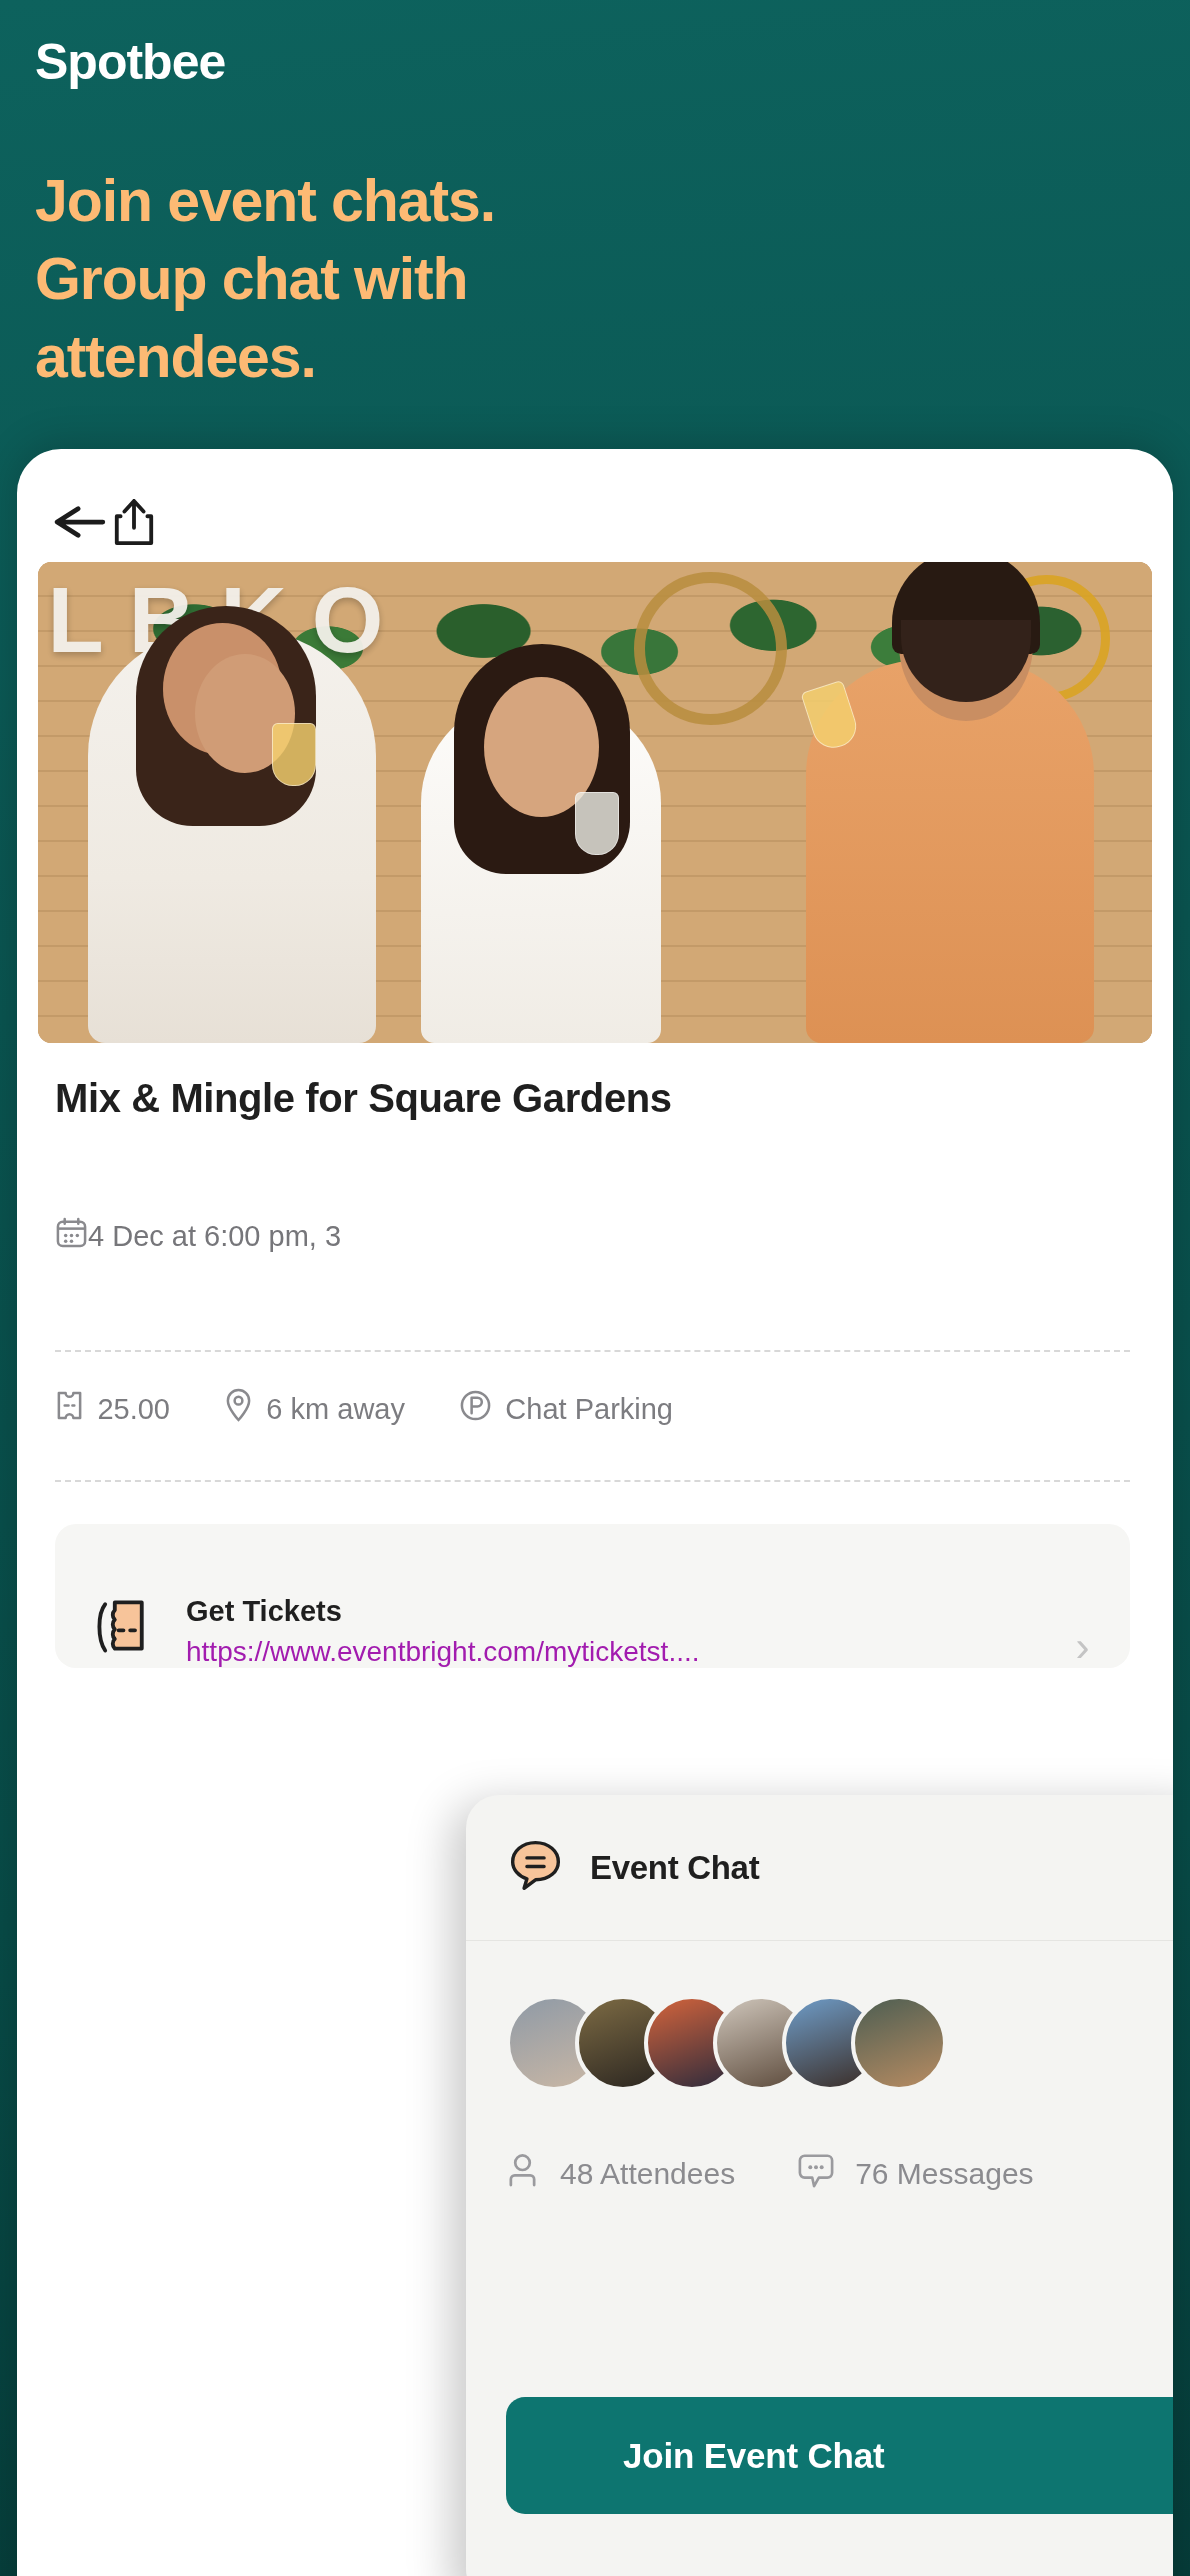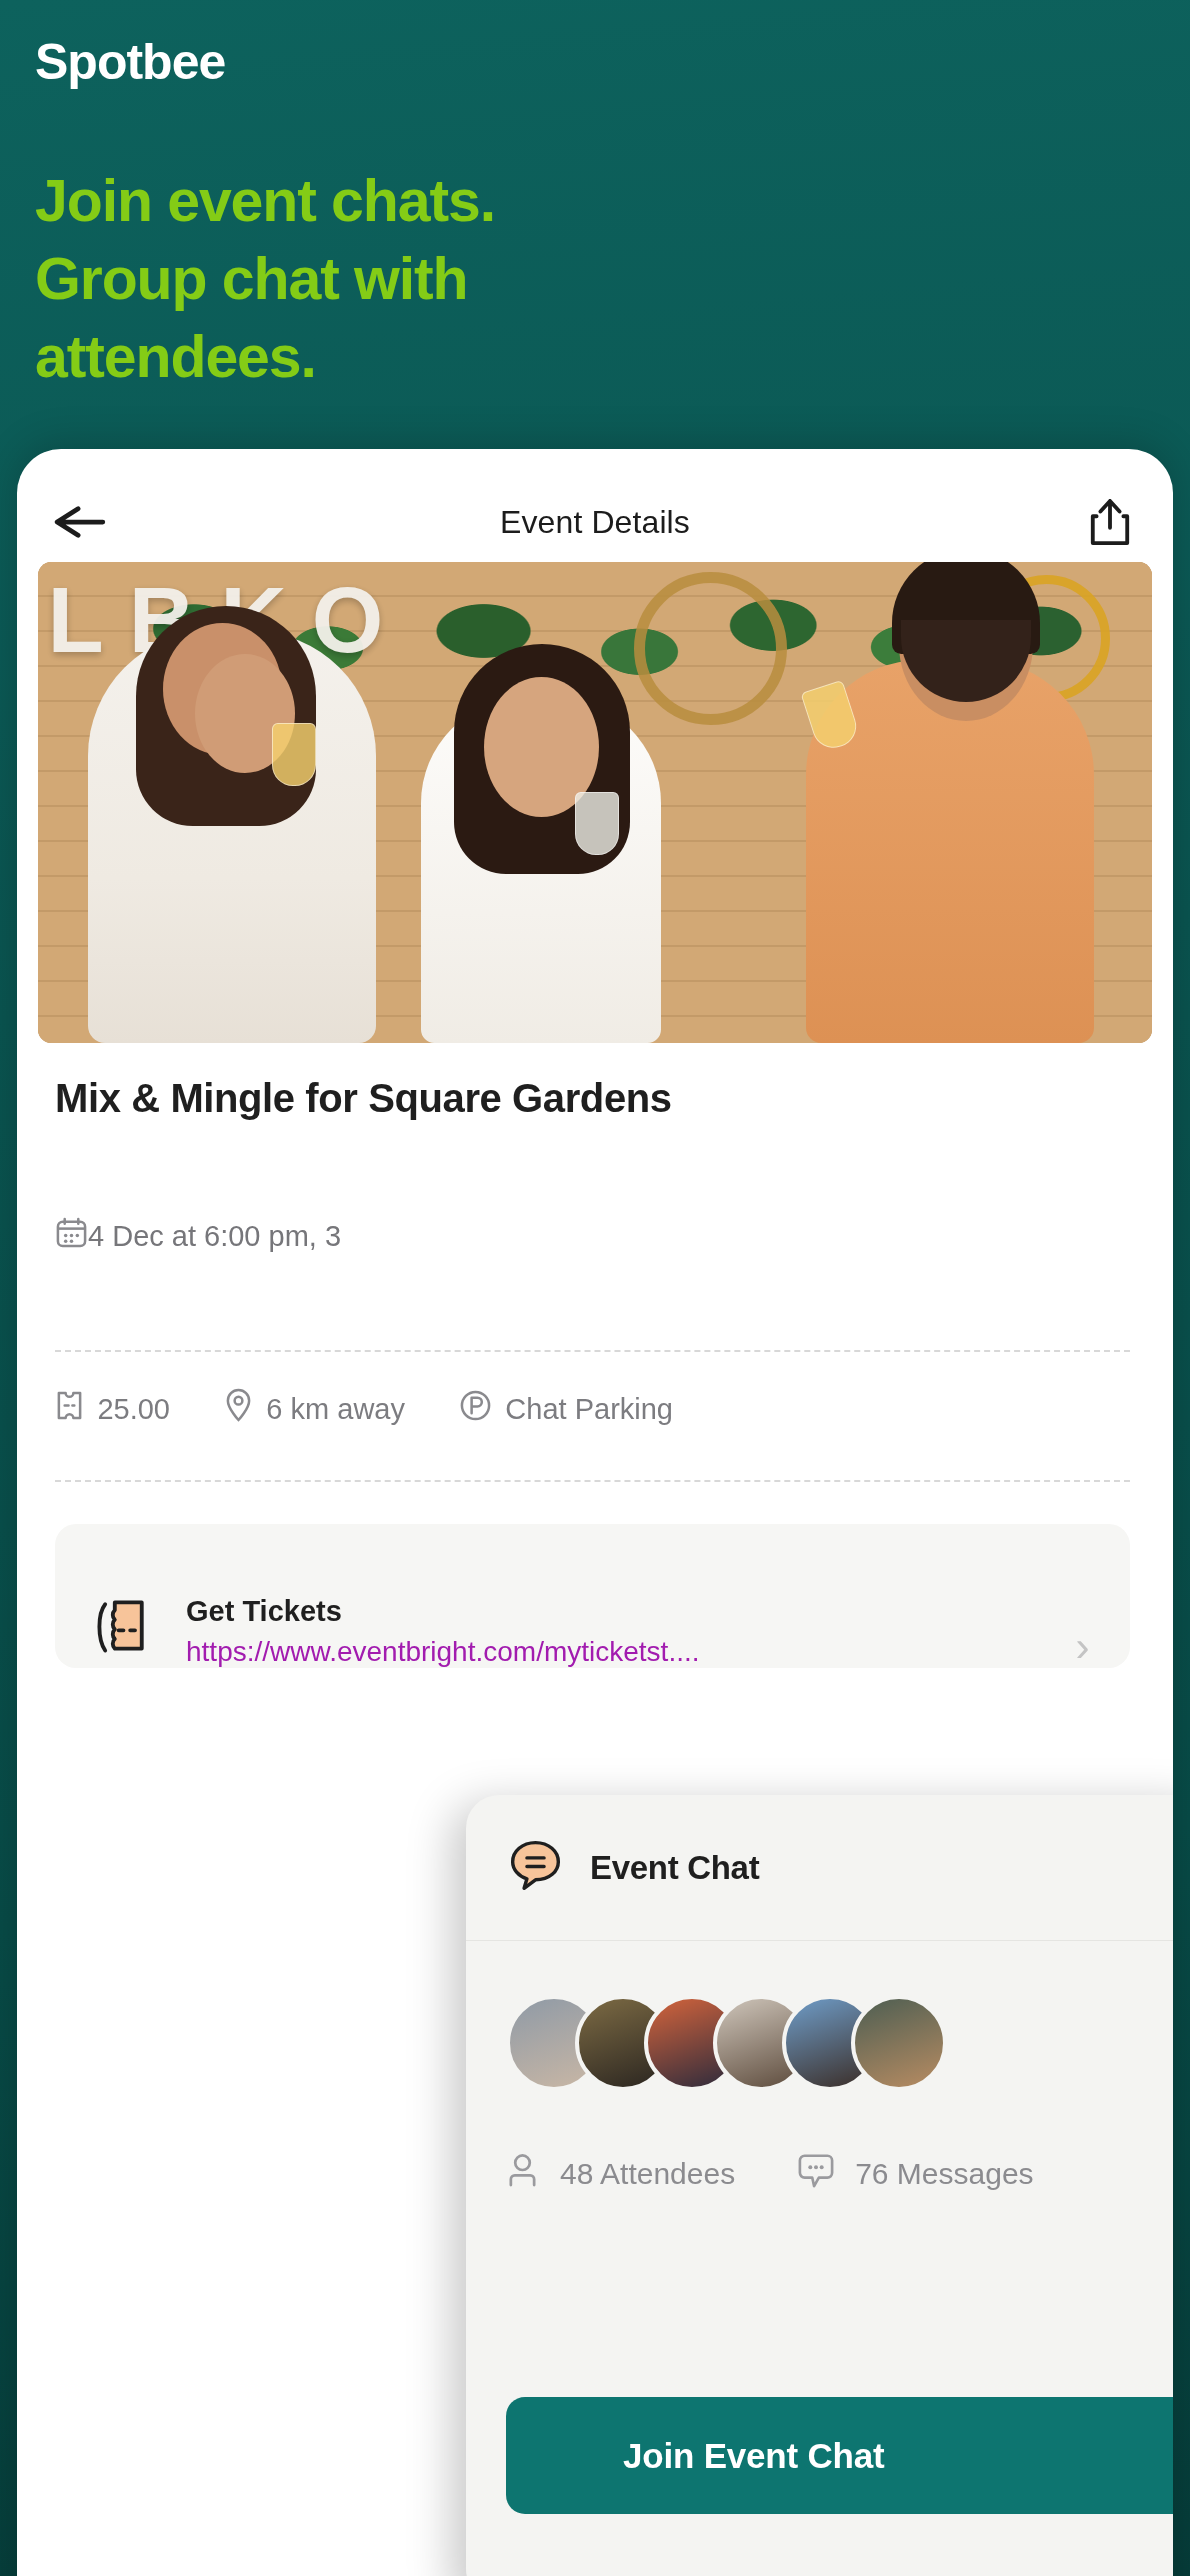--- a/index.html
+++ b/index.html
@@ -14,21 +14,21 @@
     position:absolute; inset:0;
     background:linear-gradient(175deg,#0d625d 0%,#0a5450 38%,#084b47 72%,#063c39 100%);
   }
   .brand{
     position:absolute; left:35px; top:33px;
     font-size:50px; font-weight:bold; color:#ffffff;
     letter-spacing:-1px;
   }
   .headline{
     position:absolute; left:35px; top:163px; width:613px;
-    font-size:59px; font-weight:bold; color:#84cc16;
+    font-size:59px; font-weight:bold; color:#fdba74;
     line-height:1.32; letter-spacing:-1.1px;
   }
   
   .phone{
     position:absolute; left:17px; top:449px;
     width:1156px; height:2166px;
     background:#ffffff;
     border-radius:44px 44px 0 0;
     box-shadow:0 -5.7px 38px rgba(0,0,0,.18);
     overflow:hidden;
@@ -199,21 +199,20 @@
 
 <div class="phone">
  <div class="phone-inner">
 
   <div class="topbar">
     <div class="back-arrow">
       <svg width="54" height="38" viewBox="0 0 56 40">
             <path d="M4 20 L26 6 M4 20 L26 34 M4 20 H52" stroke="#1c1c1c" stroke-width="5" fill="none" stroke-linecap="round" stroke-linejoin="round"></path>
           </svg>
     </div>
-    <div class="topbar-title">Event Details</div>
     <div class="share-btn">
       <svg width="44" height="50" viewBox="0 0 46 52">
         <path d="M23 4 L23 32 M23 4 L13 15 M23 4 L33 15" stroke="#1c1c1c" stroke-width="4" fill="none" stroke-linecap="round" stroke-linejoin="round"></path>
         <path d="M9 20 H5 V48 H41 V20 H37" stroke="#1c1c1c" stroke-width="4" fill="none" stroke-linecap="round" stroke-linejoin="round"></path>
       </svg>
     </div>
   </div>
 
   <div class="hero">
     <div class="hero-photo">

